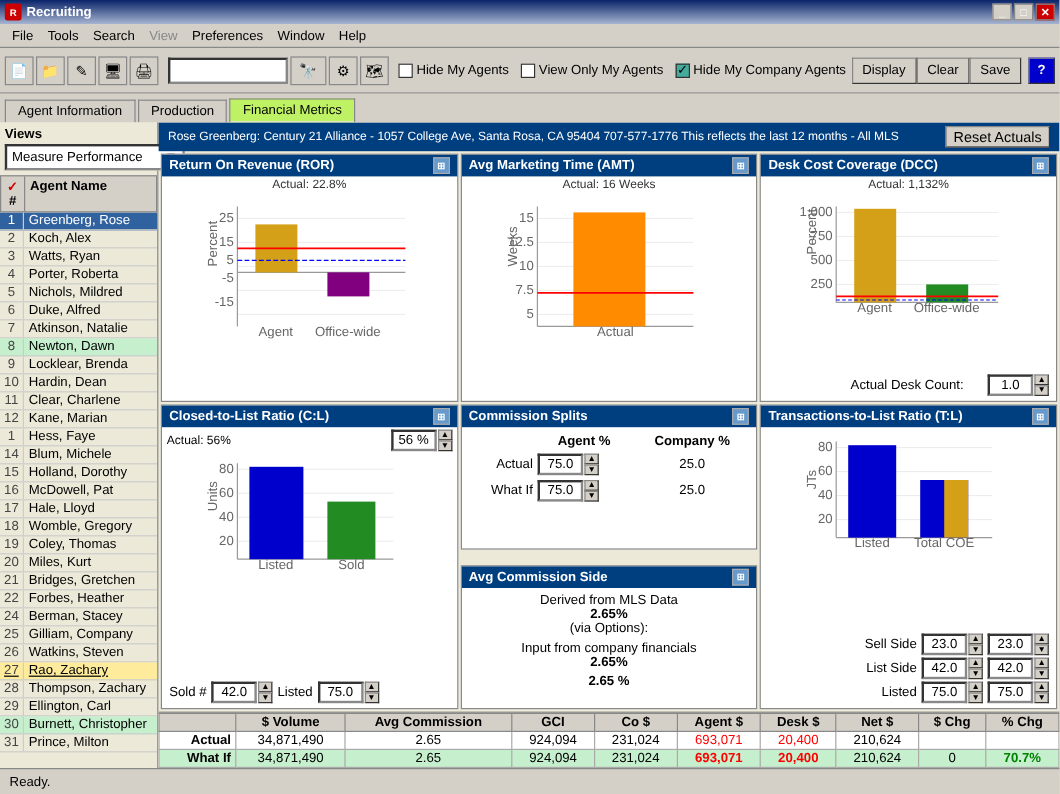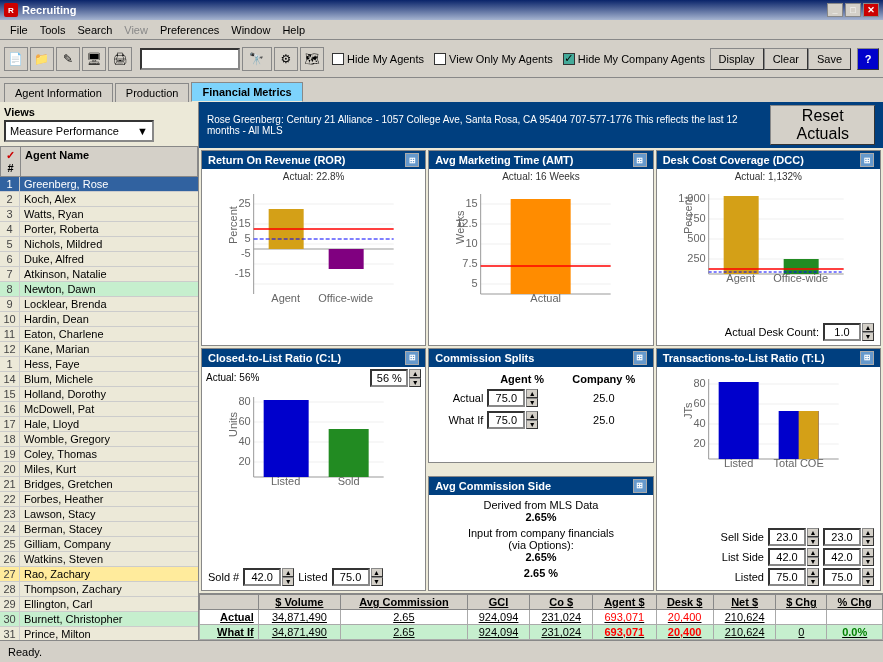--- a/index.html
+++ b/index.html
@@ -25,78 +25,78 @@
     .tb-check-item { display: flex; align-items: center; gap: 3px; cursor: pointer; }
     .cb { width: 12px; height: 12px; border: 1px solid #333; background: white; display: flex; align-items: center; justify-content: center; }
     .cb.checked-green { background: #4a9; }
     .tb-action-btns { margin-left: auto; display: flex; gap: 0; }
     .tb-action-btn { padding: 2px 8px; height: 22px; background: #d4d0c8; border: 1px outset #888; cursor: pointer; font-size: 11px; }
     .help-btn { width: 22px; height: 22px; background: #0000cc; color: white; border: 1px outset #888; display: flex; align-items: center; justify-content: center; font-weight: bold; cursor: pointer; margin-left: 4px; }
 
     
     .tabs { background: #d4d0c8; height: 24px; display: flex; align-items: flex-end; padding: 0 4px; }
     .tab { padding: 3px 10px; background: #d4d0c8; border: 1px solid #888; border-bottom: none; cursor: pointer; margin-right: 2px; font-size: 11px; }
-    .tab.active { background: #7dd3fc; font-weight: bold; border-bottom: 1px solid #ece9d8; }
+    .tab.active { background: #bef264; font-weight: normal; border-bottom: 1px solid #ece9d8; }
 
     
     .main { display: flex; height: calc(662px - 20px - 20px - 38px - 24px - 22px); background: #ece9d8; }
 
     
-    .sidebar { width: 199px; background: #ece9d8; border-right: 1px solid #888; display: flex; flex-direction: column; }
+    .sidebar { width: 132px; background: #ece9d8; border-right: 1px solid #888; display: flex; flex-direction: column; }
     .sidebar-views { padding: 4px; }
     .sidebar-views-label { font-weight: bold; margin-bottom: 2px; }
     .views-dropdown { width: 150px; height: 22px; background: white; border: 2px inset #888; display: flex; align-items: center; padding: 0 4px; justify-content: space-between; cursor: pointer; }
     .agent-list-header { display: flex; background: #d4d0c8; border: 1px solid #888; font-weight: bold; }
     .col-hash { width: 20px; padding: 2px; border-right: 1px solid #888; text-align: center; }
     .col-name { flex: 1; padding: 2px 4px; }
     .agent-list { overflow-y: auto; flex: 1; }
     .agent-row { display: flex; border-bottom: 1px solid #ccc; cursor: pointer; }
     .agent-row.selected { background: #3162a0; color: white; }
     .agent-row.highlighted { background: #c6efce; }
-    .agent-row.highlighted2 { background: #ffeb9c; }
+    .agent-row.highlighted2 { background: #ffeb9c; text-decoration: underline; }
     .agent-num { width: 20px; padding: 1px 2px; border-right: 1px solid #ccc; text-align: center; color: #444; }
     .agent-row.selected .agent-num { color: white; }
     .agent-name-cell { flex: 1; padding: 1px 4px; }
 
     
     .content { flex: 1; display: flex; flex-direction: column; overflow: hidden; }
     .content-header { background: #003f7f; color: white; padding: 3px 8px; display: flex; align-items: center; justify-content: space-between; font-size: 11px; }
-    .reset-btn { background: #d4d0c8; color: black; border: 1px outset #888; padding: 1px 6px; cursor: pointer; font-size: 16px; }
+    .reset-btn { background: #d4d0c8; color: black; border: 1px outset #888; padding: 1px 6px; cursor: pointer; font-size: 12px; }
 
     
     .metrics-grid { display: grid; grid-template-columns: 1fr 1fr 1fr; gap: 2px; padding: 2px; flex: 1; }
     .metric-panel { background: white; border: 1px solid #888; display: flex; flex-direction: column; }
     .metric-header { background: #003f7f; color: white; padding: 2px 6px; display: flex; align-items: center; justify-content: space-between; font-size: 11px; font-weight: bold; }
     .metric-icon { width: 14px; height: 14px; background: #6699cc; border: 1px solid #aaa; display: flex; align-items: center; justify-content: center; font-size: 8px; color: white; cursor: pointer; }
     .metric-content { flex: 1; padding: 2px; display: flex; flex-direction: column; }
     .metric-actual { font-size: 10px; color: #333; text-align: center; margin-bottom: 2px; }
 
     
     .bottom-table { background: #ece9d8; border-top: 1px solid #888; }
-    .bt-table { width: 100%; border-collapse: collapse; font-size: 10px; text-decoration: underline; }
+    .bt-table { width: 100%; border-collapse: collapse; font-size: 10px; }
     .bt-table th { background: #d4d0c8; border: 1px solid #888; padding: 1px 4px; text-align: center; font-weight: bold; }
     .bt-table td { border: 1px solid #aaa; padding: 1px 4px; text-align: center; }
     .bt-table tr.actual td { background: white; }
     .bt-table tr.whatif td { background: #c6efce; }
     .bt-table td.label-cell { text-align: right; background: #d4d0c8; font-weight: bold; }
     .bt-table td.red { color: red; }
     .bt-table td.bold-red { color: red; font-weight: bold; }
     .bt-table td.pct-green { color: green; font-weight: bold; }
 
     
     .status-bar { background: #d4d0c8; height: 22px; border-top: 1px solid #888; display: flex; align-items: center; padding: 0 8px; font-size: 11px; }
     .avg-comm-body { background: white; padding: 4px 6px; font-size: 10px; text-align: center; }
 
     
     .spinner-input { display: flex; align-items: center; }
     .spin-field { width: 38px; height: 18px; border: 2px inset #888; text-align: center; }
     .spin-btns { display: flex; flex-direction: column; margin-left: 1px; }
     .spin-btn { width: 12px; height: 9px; background: #d4d0c8; border: 1px outset #888; font-size: 7px; display: flex; align-items: center; justify-content: center; cursor: pointer; }
 
-    .dcc-footer { display: flex; align-items: center; justify-content: flex-end; padding: 2px 4px; gap: 4px; font-size: 10px; }
+    .dcc-footer { display: flex; align-items: center; justify-content: flex-end; padding: 2px 4px; gap: 20px; font-size: 10px; }
 
     .cl-footer { display: flex; align-items: center; gap: 4px; padding: 2px 4px; font-size: 10px; }
     .tl-footer { display: flex; flex-direction: column; gap: 2px; padding: 2px 4px; font-size: 10px; }
     .tl-row { display: flex; align-items: center; gap: 4px; justify-content: flex-end; }
   </style>
 </head>
 <body>
 
 <div class="title-bar">
   <div class="title-bar-icon">R</div>
@@ -209,21 +209,21 @@
         <div class="agent-row">
           <div class="agent-num">9</div>
           <div class="agent-name-cell">Locklear, Brenda</div>
         </div>
         <div class="agent-row">
           <div class="agent-num">10</div>
           <div class="agent-name-cell">Hardin, Dean</div>
         </div>
         <div class="agent-row">
           <div class="agent-num">11</div>
-          <div class="agent-name-cell">Eaton, Charlene</div>
+          <div class="agent-name-cell">Clear, Charlene</div>
         </div>
         <div class="agent-row">
           <div class="agent-num">12</div>
           <div class="agent-name-cell">Kane, Marian</div>
         </div>
         <div class="agent-row">
           <div class="agent-num">1</div>
           <div class="agent-name-cell">Hess, Faye</div>
         </div>
         <div class="agent-row">
@@ -254,24 +254,20 @@
           <div class="agent-num">20</div>
           <div class="agent-name-cell">Miles, Kurt</div>
         </div>
         <div class="agent-row">
           <div class="agent-num">21</div>
           <div class="agent-name-cell">Bridges, Gretchen</div>
         </div>
         <div class="agent-row">
           <div class="agent-num">22</div>
           <div class="agent-name-cell">Forbes, Heather</div>
-        </div>
-        <div class="agent-row">
-          <div class="agent-num">23</div>
-          <div class="agent-name-cell">Lawson, Stacy</div>
         </div>
         <div class="agent-row">
           <div class="agent-num">24</div>
           <div class="agent-name-cell">Berman, Stacey</div>
         </div>
         <div class="agent-row">
           <div class="agent-num">25</div>
           <div class="agent-name-cell">Gilliam, Company</div>
         </div>
         <div class="agent-row">
@@ -534,22 +530,22 @@
         </div>
 
         <div class="metric-panel" style="flex:1;">
           <div class="metric-header">
             <span>Avg Commission Side</span>
             <div class="metric-icon">⊞</div>
           </div>
           <div class="avg-comm-body">
             <div>Derived from MLS Data</div>
             <div style="font-weight:bold;">2.65%</div>
+            <div>(via Options):</div>
             <div style="margin-top:4px;">Input from company financials</div>
-            <div>(via Options):</div>
             <div style="font-weight:bold;">2.65%</div>
             <div style="margin-top:4px;display:flex;align-items:center;justify-content:center;gap:4px;">
               <span style="font-weight:bold;">2.65 %</span>
             </div>
           </div>
         </div>
       </div>
 
       <div class="metric-panel">
         <div class="metric-header">
@@ -668,21 +664,21 @@
           <tr class="whatif">
             <td class="label-cell">What If</td>
             <td>34,871,490</td>
             <td>2.65</td>
             <td>924,094</td>
             <td>231,024</td>
             <td class="bold-red">693,071</td>
             <td class="bold-red">20,400</td>
             <td>210,624</td>
             <td>0</td>
-            <td class="pct-green">0.0%</td>
+            <td class="pct-green">70.7%</td>
           </tr>
         </tbody>
       </table>
     </div>
   </div>
 </div>
 
 <div class="status-bar">
   <span>Ready.</span>
 </div>

